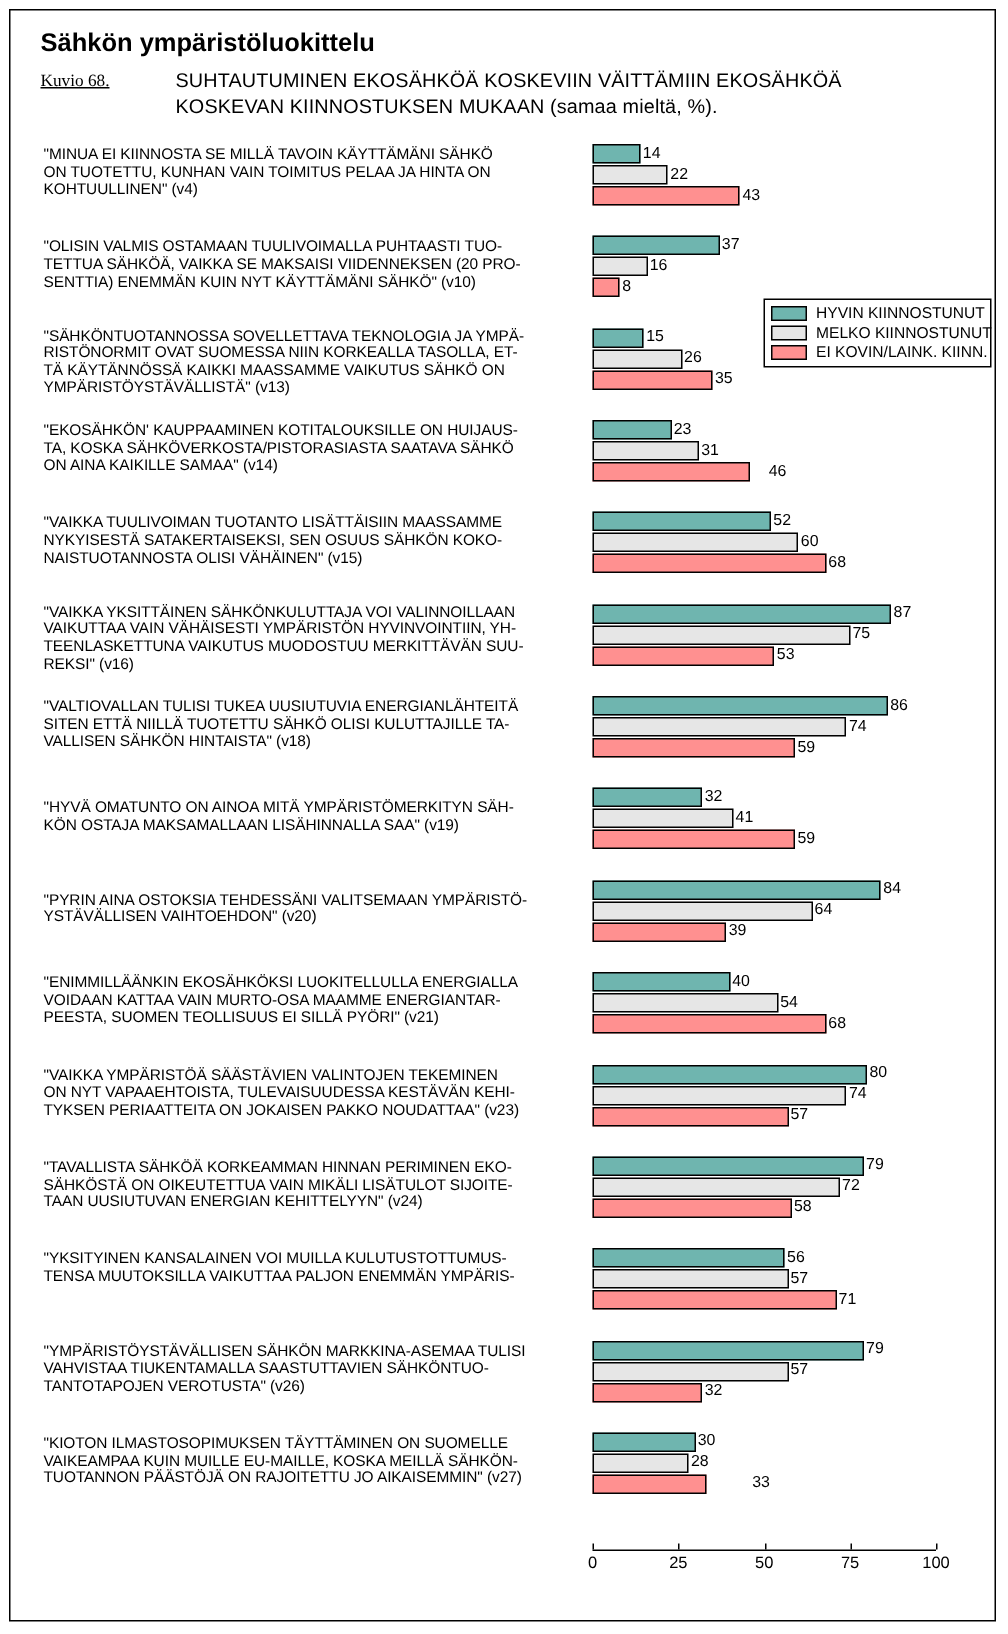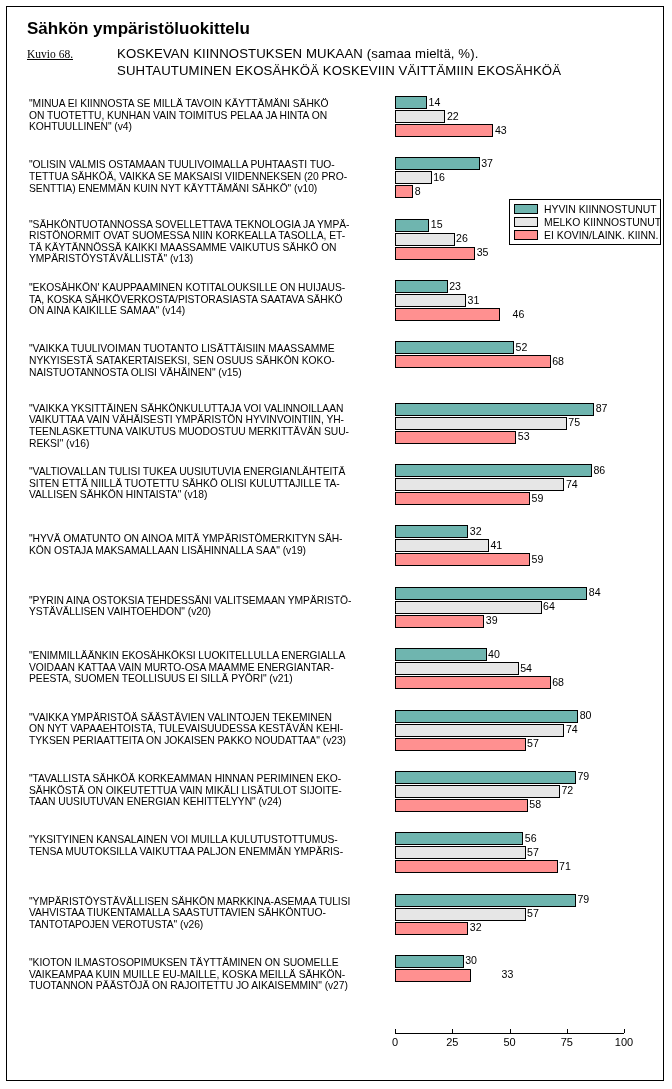--- a/index.html
+++ b/index.html
@@ -200,22 +200,22 @@
 </head>
 <body>
 
 <div id="frame">
 
   <div id="header">
     <div id="chart-title">Sähkön ympäristöluokittelu</div>
     <div id="subtitle-row">
       <div id="figure-number">Kuvio 68.</div>
       <div id="subtitle-text">
+        <div>SUHTAUTUMINEN EKOSÄHKÖÄ KOSKEVIIN VÄITTÄMIIN EKOSÄHKÖÄ</div>
         <div>KOSKEVAN KIINNOSTUKSEN MUKAAN (samaa mieltä, %).</div>
-        <div>SUHTAUTUMINEN EKOSÄHKÖÄ KOSKEVIIN VÄITTÄMIIN EKOSÄHKÖÄ</div>
       </div>
     </div>
   </div>
 
   <div id="plot">
       <div class="group" style="top: 0px; height: 41px;">
         <div class="group-label" style="top: 2.1px;">
           <div>"MINUA EI KIINNOSTA SE MILLÄ TAVOIN KÄYTTÄMÄNI SÄHKÖ</div>
           <div>ON TUOTETTU, KUNHAN VAIN TOIMITUS PELAA JA HINTA ON</div>
           <div>KOHTUULLINEN" (v4)</div>
@@ -304,20 +304,24 @@
           <div>"VAIKKA TUULIVOIMAN TUOTANTO LISÄTTÄISIIN MAASSAMME</div>
           <div>NYKYISESTÄ SATAKERTAISEKSI, SEN OSUUS SÄHKÖN KOKO-</div>
           <div>NAISTUOTANNOSTA OLISI VÄHÄINEN" (v15)</div>
         </div>
         <div class="bars">
           <div class="barrow">
             <div class="bar s0" style="width: 119.08px; background: rgb(111, 181, 175);"></div>
             <div class="barval" style="left: 119.08px;">52</div>
           </div>
           <div class="barrow">
+            <div class="bar s1" style="width: 137.4px; background: rgb(230, 230, 230);"></div>
+            <div class="barval" style="left: 137.4px;">60</div>
+          </div>
+          <div class="barrow">
             <div class="bar s2" style="width: 155.72px; background: rgb(255, 144, 144);"></div>
             <div class="barval" style="left: 155.72px;">68</div>
           </div>
         </div>
       </div>
       <div class="group" style="top: 306.75px; height: 41px;">
         <div class="group-label" style="top: 0px;">
           <div>"VAIKKA YKSITTÄINEN SÄHKÖNKULUTTAJA VOI VALINNOILLAAN</div>
           <div>VAIKUTTAA VAIN VÄHÄISESTI YMPÄRISTÖN HYVINVOINTIIN, YH-</div>
           <div>TEENLASKETTUNA VAIKUTUS MUODOSTUU MERKITTÄVÄN SUU-</div>
@@ -506,20 +510,24 @@
       <div class="group" style="top: 858.9px; height: 41px;">
         <div class="group-label" style="top: 2.1px;">
           <div>"KIOTON ILMASTOSOPIMUKSEN TÄYTTÄMINEN ON SUOMELLE</div>
           <div>VAIKEAMPAA KUIN MUILLE EU-MAILLE, KOSKA MEILLÄ SÄHKÖN-</div>
           <div>TUOTANNON PÄÄSTÖJÄ ON RAJOITETTU JO AIKAISEMMIN" (v27)</div>
         </div>
         <div class="bars">
           <div class="barrow">
             <div class="bar s0" style="width: 68.7px; background: rgb(111, 181, 175);"></div>
             <div class="barval" style="left: 68.7px;">30</div>
+          </div>
+          <div class="barrow">
+            <div class="bar s1" style="width: 64.12px; background: rgb(230, 230, 230);"></div>
+            <div class="barval" style="left: 64.12px;">28</div>
           </div>
           <div class="barrow">
             <div class="bar s2" style="width: 75.57px; background: rgb(255, 144, 144);"></div>
             <div class="barval" style="left: 73px; margin-left: 32px;">33</div>
           </div>
         </div>
       </div>
     </div>
 
   <div id="legend">

